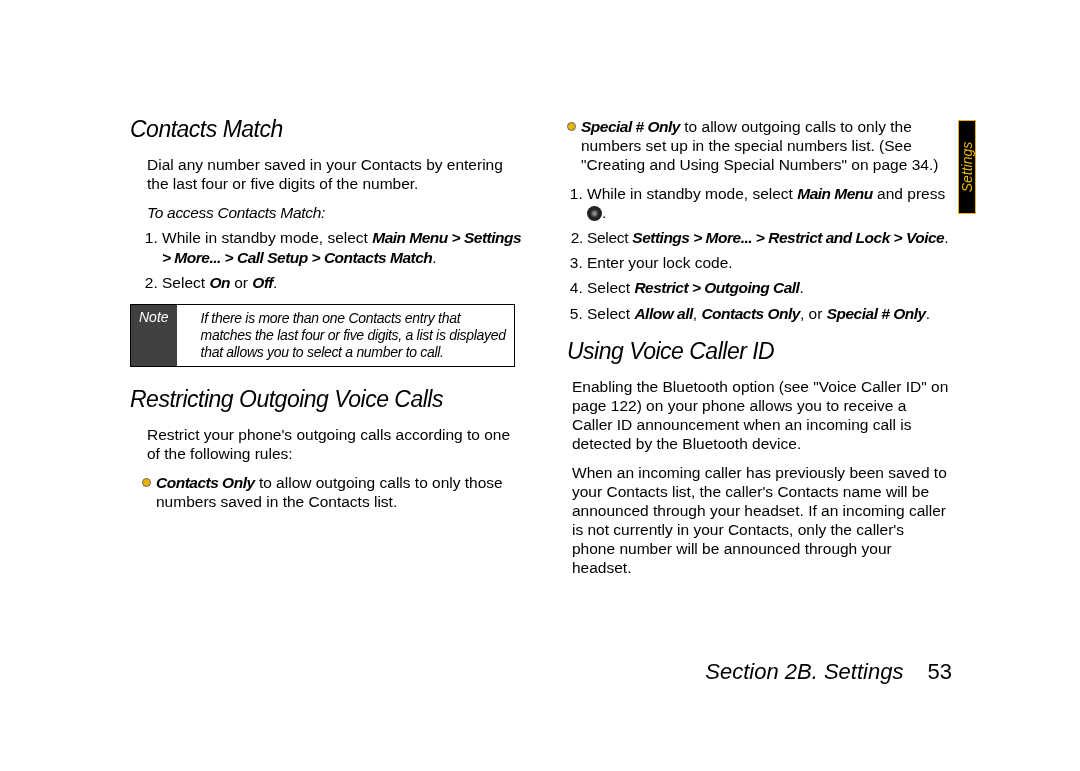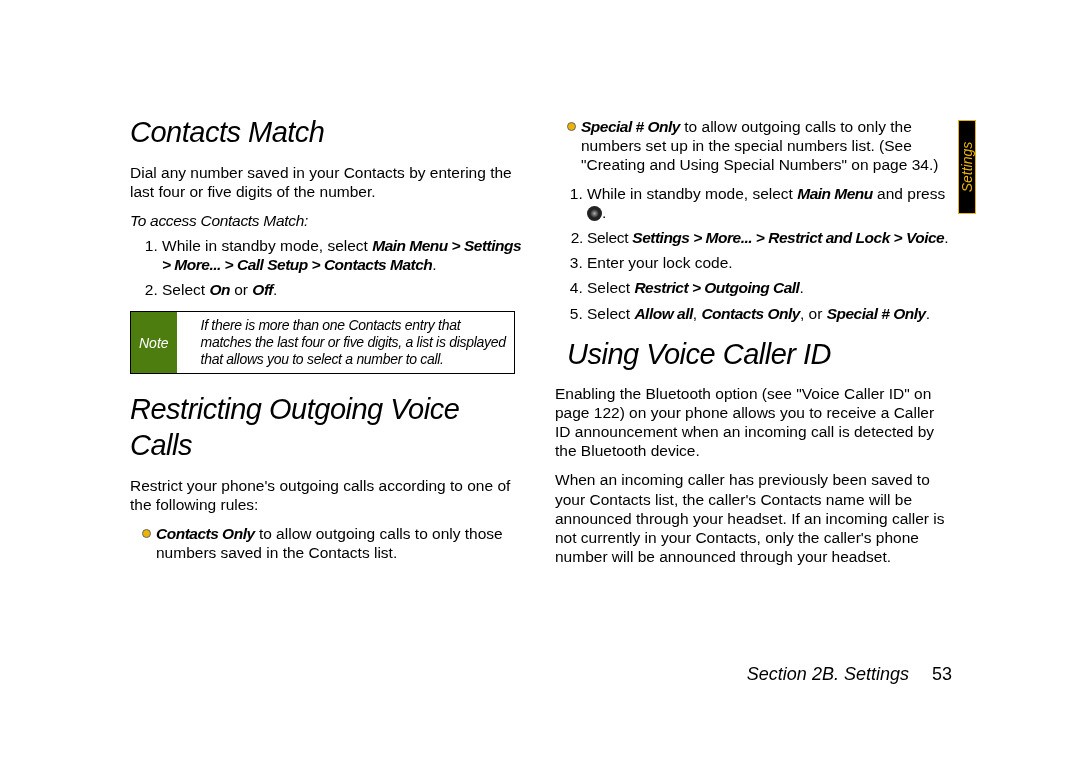--- a/index.html
+++ b/index.html
@@ -24,25 +24,25 @@
   .col {
     width: 395px;
     flex: 0 0 395px;
     font-size: 15.5px;
     line-height: 1.23;
   }
   h2 {
     font-family: Arial, Helvetica, sans-serif;
     font-style: italic;
     font-weight: 400;
-    font-size: 29px;
+    font-size: 23px;
     margin: 0 0 12px 0;
     letter-spacing: -0.5px;
   }
-  p { margin: 0 0 10px 0; }
+  p { margin: 0 0 10px 17px; }
   .instr {
     font-style: italic;
     letter-spacing: -0.3px;
     margin-top: 10px;
     margin-bottom: 6px;
   }
   ol {
     margin: 0 0 10px 0;
     padding-left: 32px;
   }
@@ -51,24 +51,24 @@
     margin-bottom: 6px;
   }
   .bi { font-weight: bold; font-style: italic; letter-spacing: -0.5px; text-align: center; }
   .notebox {
     border: 1.5px solid #000;
     display: flex;
     margin: 12px 0 18px 0;
     width: 383px;
   }
   .note-label {
-    background: #4d7c0f;
+    background: #404040;
     color: #fff;
     font-style: italic;
-    padding: 23px 8px 6px 8px;
+    padding: 4px 8px 6px 8px;
     font-size: 14px;
     flex: 0 0 auto;
   }
   .note-body {
     font-style: italic;
     padding: 5px 8px 5px 24px;
     font-size: 14px;
     line-height: 1.22;
     letter-spacing: -0.3px;
   }
@@ -128,21 +128,21 @@
     color: #eab308;
     font-style: italic;
     font-size: 14px;
     white-space: nowrap;
   }
   .footer {
     position: absolute;
     bottom: 86px;
     right: 128px;
     font-style: italic;
-    font-size: 18px;
+    font-size: 22px;
   }
   .footer .pagenum { font-style: normal; margin-left: 18px; }
   .tight { letter-spacing:-0.3px; }
 </style>
 </head>
 <body>
 
 <div class="tab">
   <span class="tab-text">Settings</span>
 </div>

